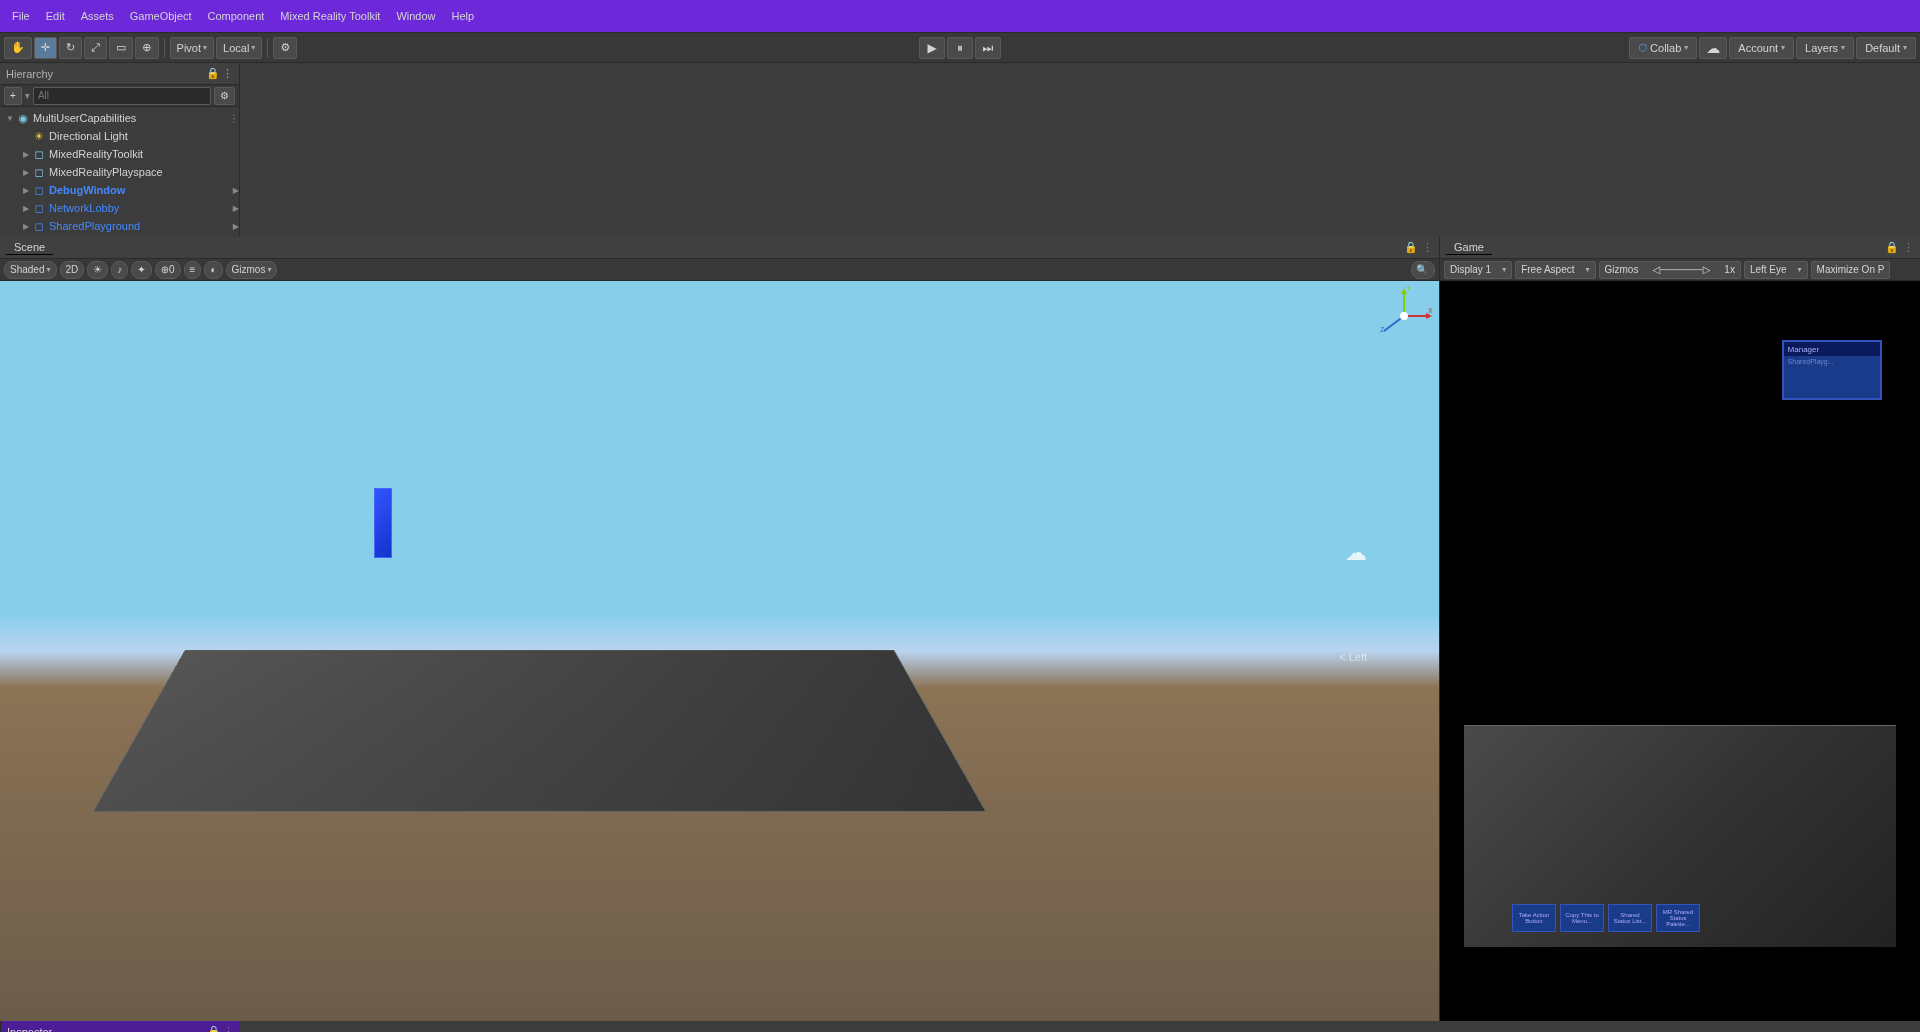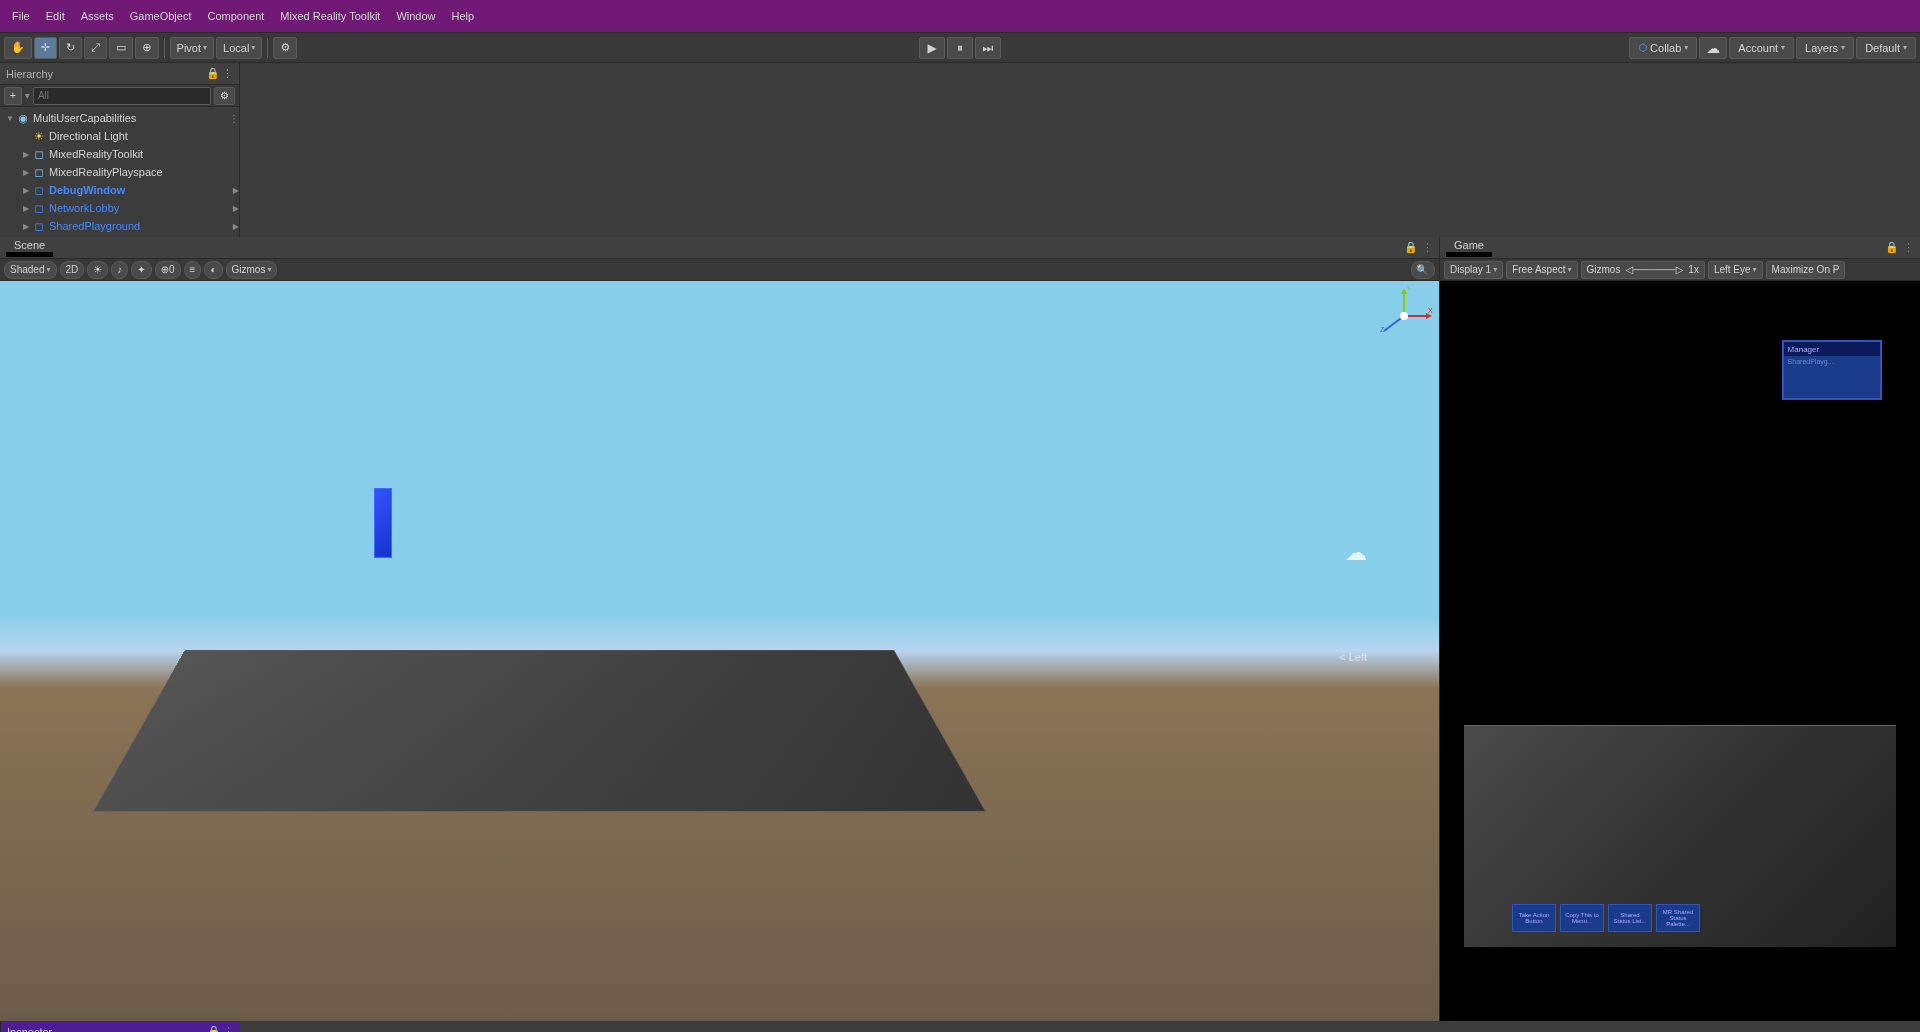--- a/index.html
+++ b/index.html
@@ -9,21 +9,21 @@
       background: #3c3c3c;
       color: #d4d4d4;
       width: 1920px;
       height: 1032px;
       overflow: hidden;
     }
 
     
     #menubar {
       height: 30px;
-      background: #701a75;
+      background: #6d28d9;
       display: flex;
       align-items: center;
       padding: 16px 4px;
       border-bottom: 1px solid #2a2a2a;
     }
     #menubar span {
       padding: 2px 8px;
       cursor: pointer;
       color: #d4d4d4;
     }
@@ -220,21 +220,21 @@
       gap: 4px;
       flex-wrap: nowrap;
       overflow: hidden;
     }
     .view-tab {
       padding: 1px 8px;
       cursor: pointer;
       font-size: 11px;
       color: #b0b0b0;
     }
-    .view-tab.active { color: #d4d4d4; border-bottom: 5px solid #000000; }
+    .view-tab.active { color: #d4d4d4; border-bottom: 1px solid #000000; }
     .view-canvas {
       flex: 1;
       position: relative;
       overflow: hidden;
     }
 
     
     .scene-bg {
       position: absolute;
       inset: 0;
@@ -335,21 +335,21 @@
       background: #4a4a4a;
       border: 1px solid #5a5a5a;
       color: #d4d4d4;
       padding: 1px 5px;
       cursor: pointer;
       font-size: 10px;
       border-radius: 2px;
       height: 18px;
       display: flex;
       align-items: center;
-      gap: 2px;
+      gap: 11px;
     }
 
     
     .game-platform {
       position: absolute;
       bottom: 10%;
       left: 5%;
       right: 5%;
       height: 30%;
       background: linear-gradient(135deg, #4a4a4a 0%, #333 50%, #222 100%);

